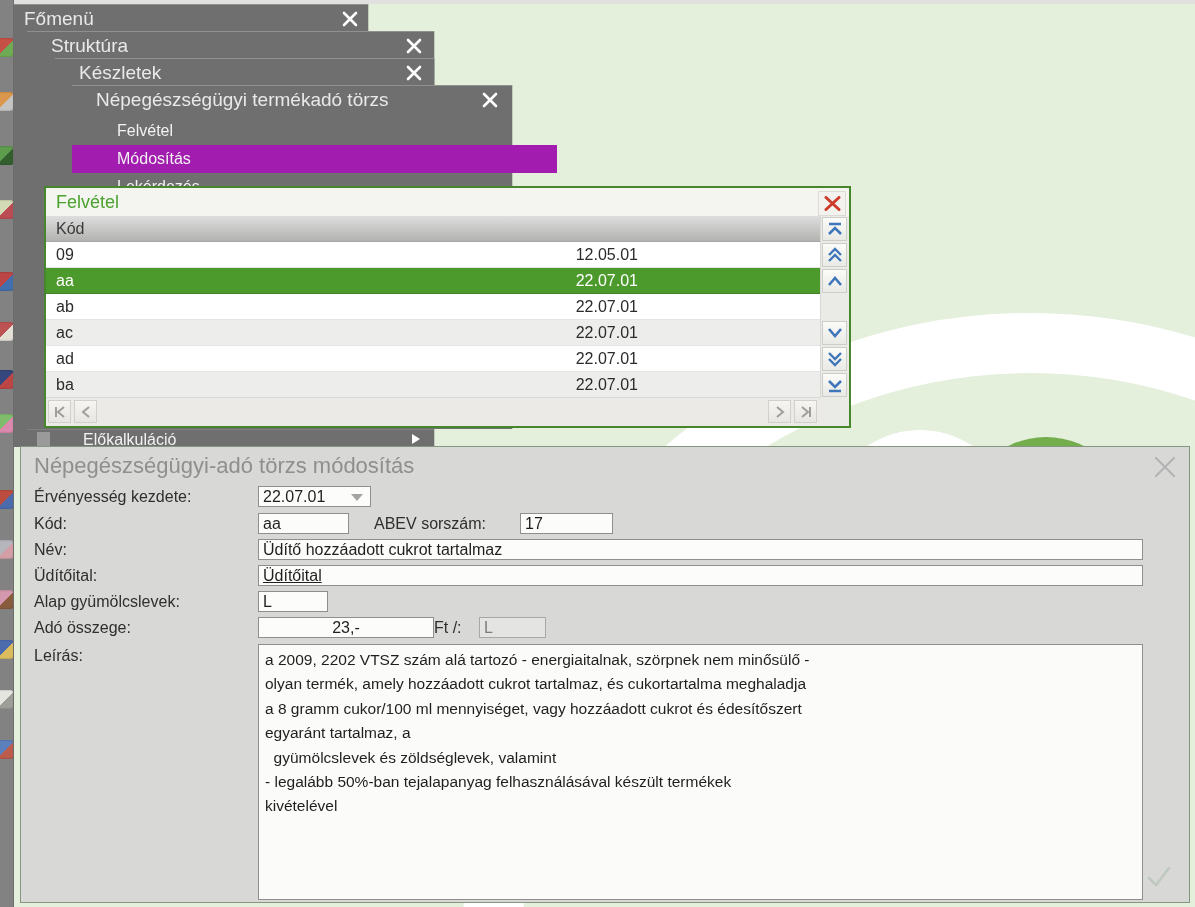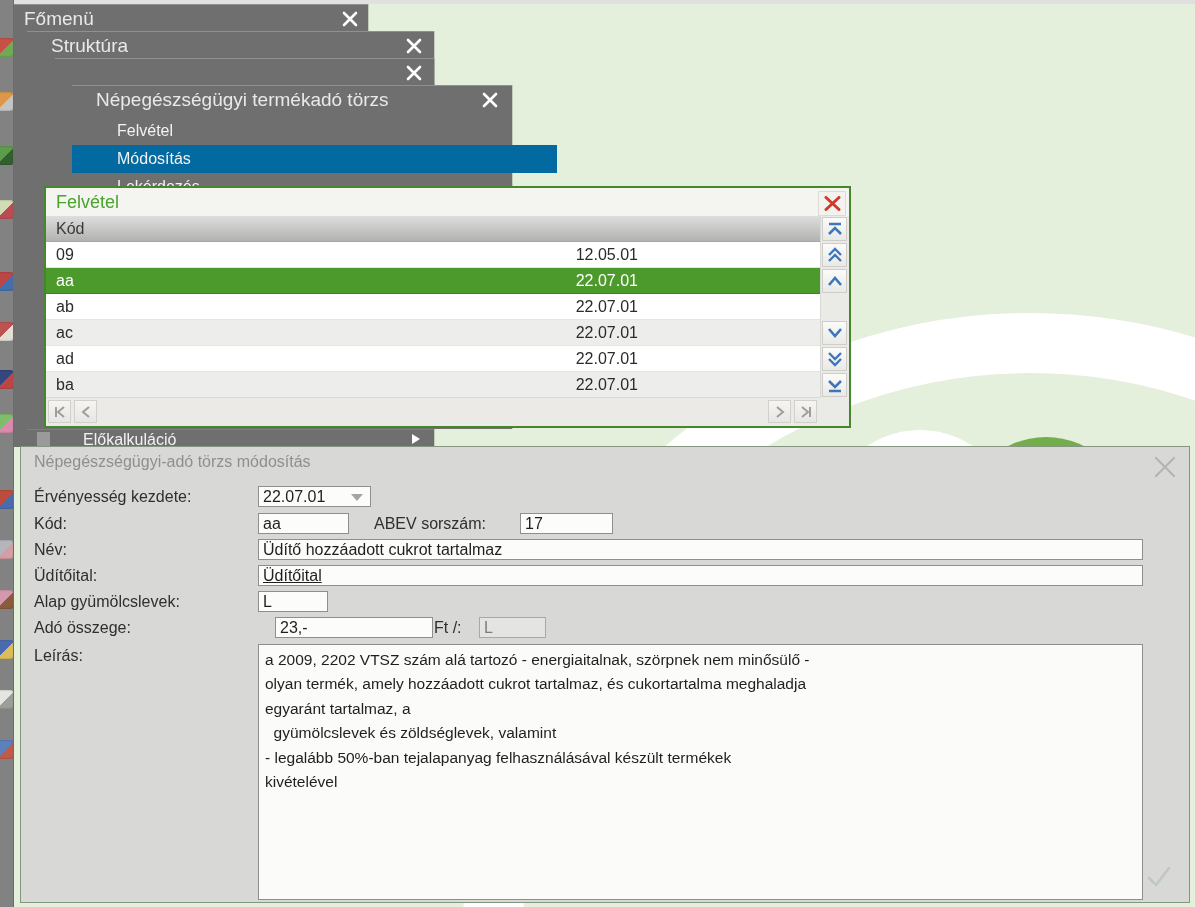--- a/index.html
+++ b/index.html
@@ -20,21 +20,21 @@
   .mini-icon{position:absolute;left:-5px;width:19px;height:19px;border-radius:4px;
     box-shadow:inset 0 0 2px rgba(0,0,0,.35);opacity:.95;}
   
   .win{position:absolute;background:#6f6f6f;border-top:1px solid #909090;
     box-shadow:1px 0 0 rgba(0,0,0,.15);}
   .win .titlebar{position:relative;height:27px;line-height:27px;color:#e9e9e9;
     font-size:19px;white-space:nowrap;overflow:hidden;}
   .xwhite{position:absolute;top:6px;width:16px;height:16px;}
   .mitem{position:absolute;left:0;width:100%;height:28px;line-height:28px;
     color:#f2f2f2;font-size:16px;white-space:nowrap;overflow:hidden;}
-  .mitem.hl{background:#0369a1;}
+  .mitem.hl{background:#a21caf;}
   .submenu-arrow{position:absolute;top:5px;width:0;height:0;
     border-left:8px solid #fff;border-top:5px solid transparent;border-bottom:5px solid transparent;}
   
   .search-win{position:absolute;left:44px;top:186px;width:807px;height:242px;
     background:#f4f4f0;border:2px solid #46872e;box-sizing:border-box;z-index:6;}
   .search-title{position:relative;height:28px;line-height:28px;font-size:18px;color:#4ba32e;
     padding-left:10px;}
   .xred-btn{position:absolute;right:3px;top:3px;width:26px;height:23px;background:#f3f2ee;
     border:1px solid #dcdbd6;display:flex;align-items:center;justify-content:center;}
   .tbl-header{position:absolute;left:0;top:28px;width:775px;height:26px;line-height:26px;
@@ -51,21 +51,21 @@
     border-left:1px solid #d8d8d4;}
   .vbtn{position:absolute;left:1px;width:25px;height:24px;background:linear-gradient(#fbfbf9,#e9e9e5);
     border:1px solid #cfcdc9;box-sizing:border-box;display:flex;align-items:center;justify-content:center;}
   .hscroll{position:absolute;left:0;bottom:0;height:28px;width:775px;background:#eceae6;
     border-top:1px solid #d8d8d4;}
   .hbtn{position:absolute;top:2px;width:23px;height:23px;background:linear-gradient(#f6f5f1,#e7e6e2);
     border:1px solid #d2d0cc;box-sizing:border-box;display:flex;align-items:center;justify-content:center;}
   
   .form-win{position:absolute;left:20px;top:446px;width:1170px;height:457px;background:#d8d8d6;
     border:1px solid #85957f;box-sizing:border-box;z-index:7;}
-  .form-title{position:absolute;left:13px;top:6px;font-size:16px;color:#8f8f8f;}
+  .form-title{position:absolute;left:13px;top:6px;font-size:22px;color:#8f8f8f;}
   .xgray{position:absolute;right:12px;top:8px;width:24px;height:24px;}
   .flabel{position:absolute;left:13px;font-size:16px;color:#2f2f2f;line-height:21px;}
   .finput{position:absolute;height:21px;background:#fcfcfa;border:1px solid #8f8f8f;
     box-sizing:border-box;font-size:16px;color:#1f1f1f;font-family:inherit;padding:0 4px;outline:none;}
   .finput.disabled{background:#e4e4e2;color:#7d7d7d;border-color:#a8a8a6;}
   .combo{position:absolute;width:113px;height:21px;background:#fcfcfa;border:1px solid #8f8f8f;
     box-sizing:border-box;font-size:16px;color:#1f1f1f;line-height:19px;padding-left:4px;}
   .combo .arr{position:absolute;right:7px;top:7px;width:0;height:0;border-top:7px solid #a4a4a2;
     border-left:6px solid transparent;border-right:6px solid transparent;}
   .descbox{position:absolute;left:237px;top:197px;width:885px;height:256px;background:#fbfbf9;
@@ -114,20 +114,21 @@
       </svg>
 
     <div class="mitem" style="top:397px;height:18px;line-height:19px;background:#6f6f6f;border-top:1px solid #7f7f7f">
       <span style="position:absolute;left:10px;top:2px;width:13px;height:14px;background:#9a9a9a"></span>
       <span style="position:absolute;left:56px">Előkalkuláció</span>
       <span class="submenu-arrow" style="right:14px;top:4px"></span>
     </div>
   </div>
 
   <div class="win" style="left:55px;top:58px;width:379px;height:370px;z-index:3">
+    <div class="titlebar" style="padding-left:24px">Készletek</div>
     <svg class="xwhite" style="right:12px" viewBox="0 0 16 16">
         <path d="M2 2 L14 14 M14 2 L2 14" stroke="#ffffff" stroke-width="2.6" stroke-linecap="round"></path>
       </svg>
   </div>
 
   <div class="win" style="left:72px;top:85px;width:440px;height:343px;z-index:4">
     <div class="titlebar" style="padding-left:24px">Népegészségügyi termékadó törzs</div>
     <svg class="xwhite" style="right:14px" viewBox="0 0 16 16">
         <path d="M2 2 L14 14 M14 2 L2 14" stroke="#ffffff" stroke-width="2.6" stroke-linecap="round"></path>
       </svg>
@@ -249,28 +250,29 @@
     <div class="flabel" style="top:92px">Név:</div>
     <input class="finput" style="left: 237px; top: 92px; width: 885px;" value="Üdítő hozzáadott cukrot tartalmaz">
 
     <div class="flabel" style="top:118px">Üdítőital:</div>
     <input class="finput" style="left: 237px; top: 118px; width: 885px; text-decoration: underline;" value="Üdítőital">
 
     <div class="flabel" style="top:144px">Alap gyümölcslevek:</div>
     <input class="finput" style="left: 237px; top: 144px; width: 70px;" value="L">
 
     <div class="flabel" style="top:170px">Adó összege:</div>
-    <input class="finput" style="left: 237px; top: 170px; width: 158px; text-align: left; margin-left: 17px;" value="23,-">
+    <input class="finput" style="left: 237px; top: 170px; width: 176px; text-align: center;" value="23,-">
     <div class="flabel" style="left:413px;top:170px">Ft /:</div>
     <input class="finput disabled" style="left: 458px; top: 170px; width: 67px;" value="L">
 
     <div class="flabel" style="top:198px">Leírás:</div>
     <div class="descbox">
       <div style="white-space:pre">a 2009, 2202 VTSZ szám alá tartozó - energiaitalnak, szörpnek nem minősülő -</div>
       <div style="white-space:pre">olyan termék, amely hozzáadott cukrot tartalmaz, és cukortartalma meghaladja</div>
+      <div style="white-space:pre">a 8 gramm cukor/100 ml mennyiséget, vagy hozzáadott cukrot és édesítőszert</div>
       <div style="white-space:pre">egyaránt tartalmaz, a</div>
       <div style="white-space:pre">  gyümölcslevek és zöldséglevek, valamint</div>
       <div style="white-space:pre">- legalább 50%-ban tejalapanyag felhasználásával készült termékek</div>
       <div style="white-space:pre">kivételével</div>
     </div>
 
     <svg class="check" viewBox="0 0 28 28">
         <path d="M4 16 L11 23 L24 6" fill="none" stroke="#bfc9bf" stroke-width="2.6" stroke-linecap="round" stroke-linejoin="round"></path>
       </svg>
   </div>

